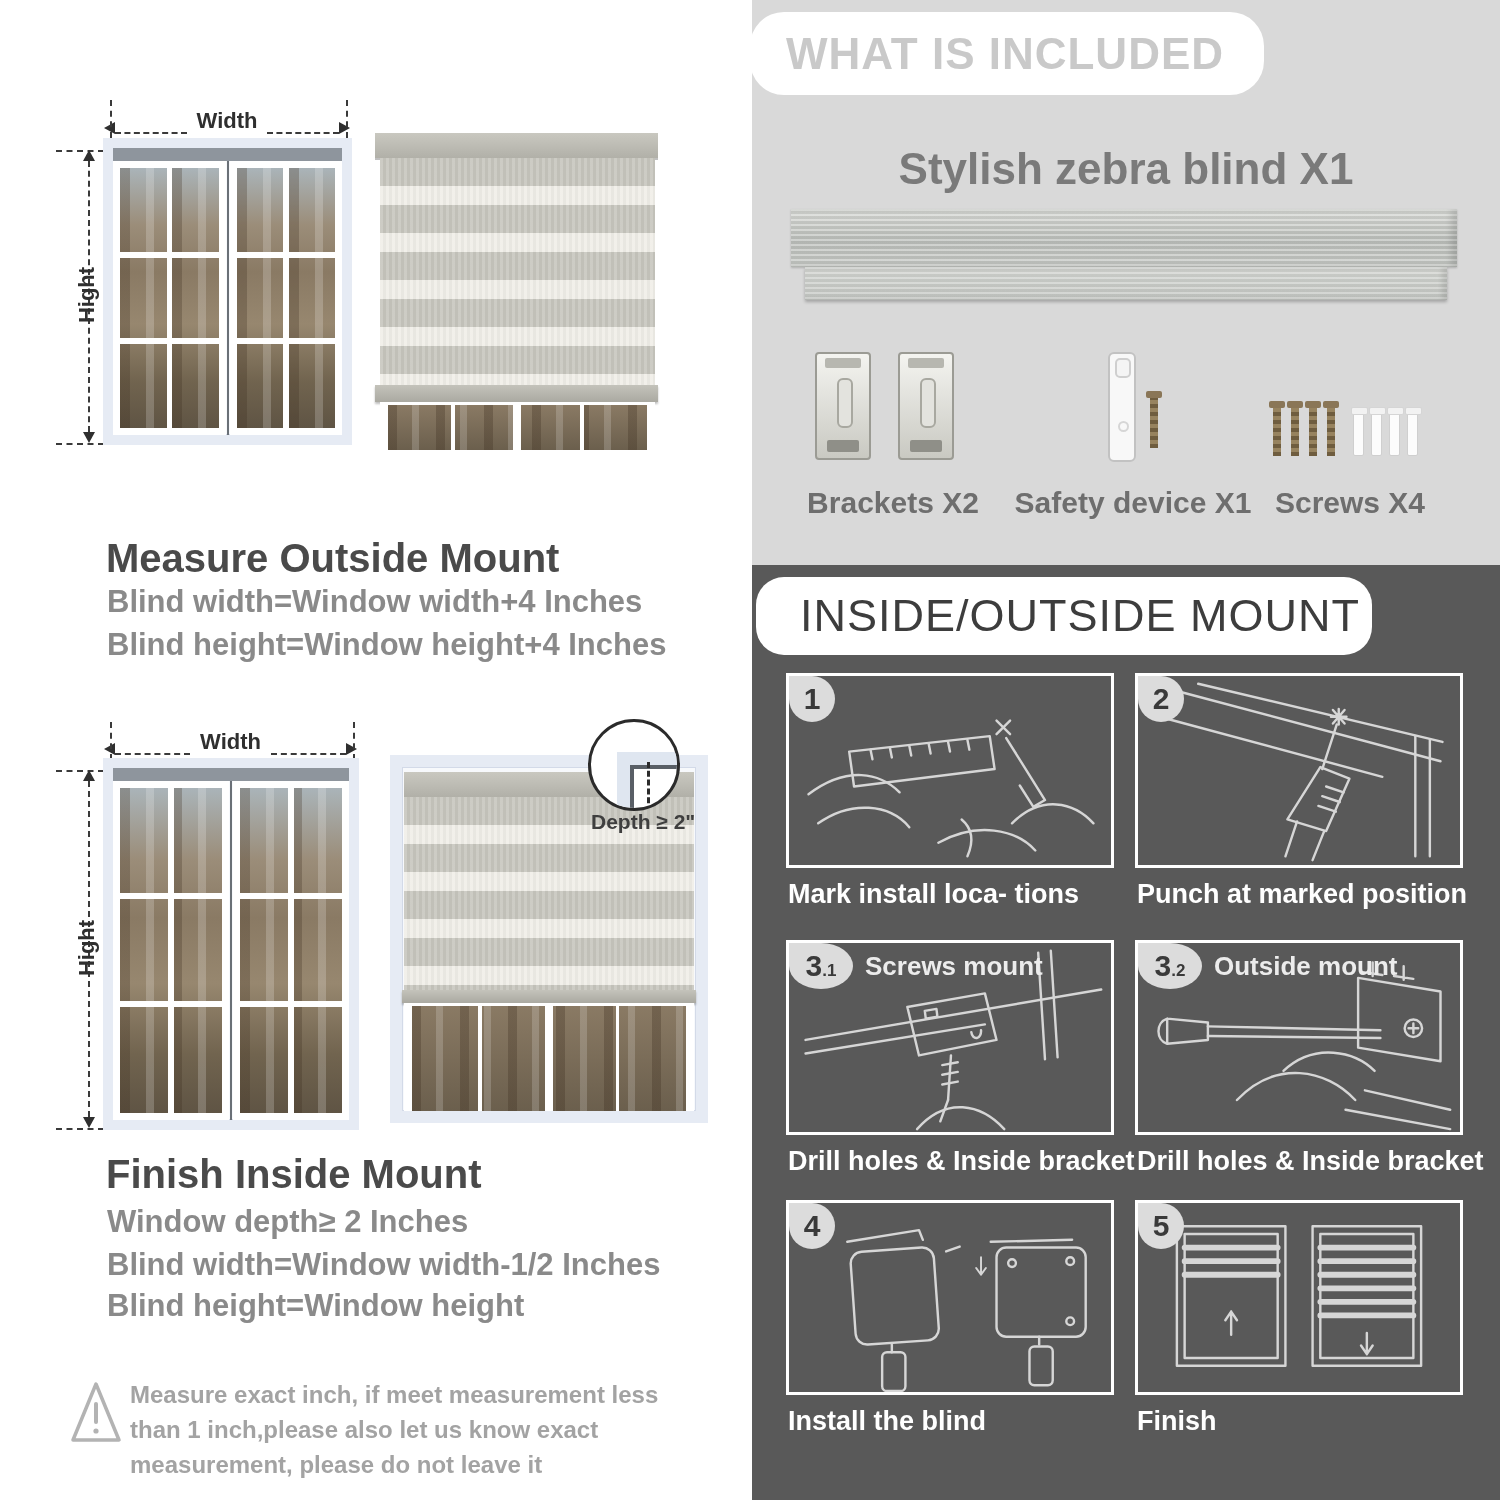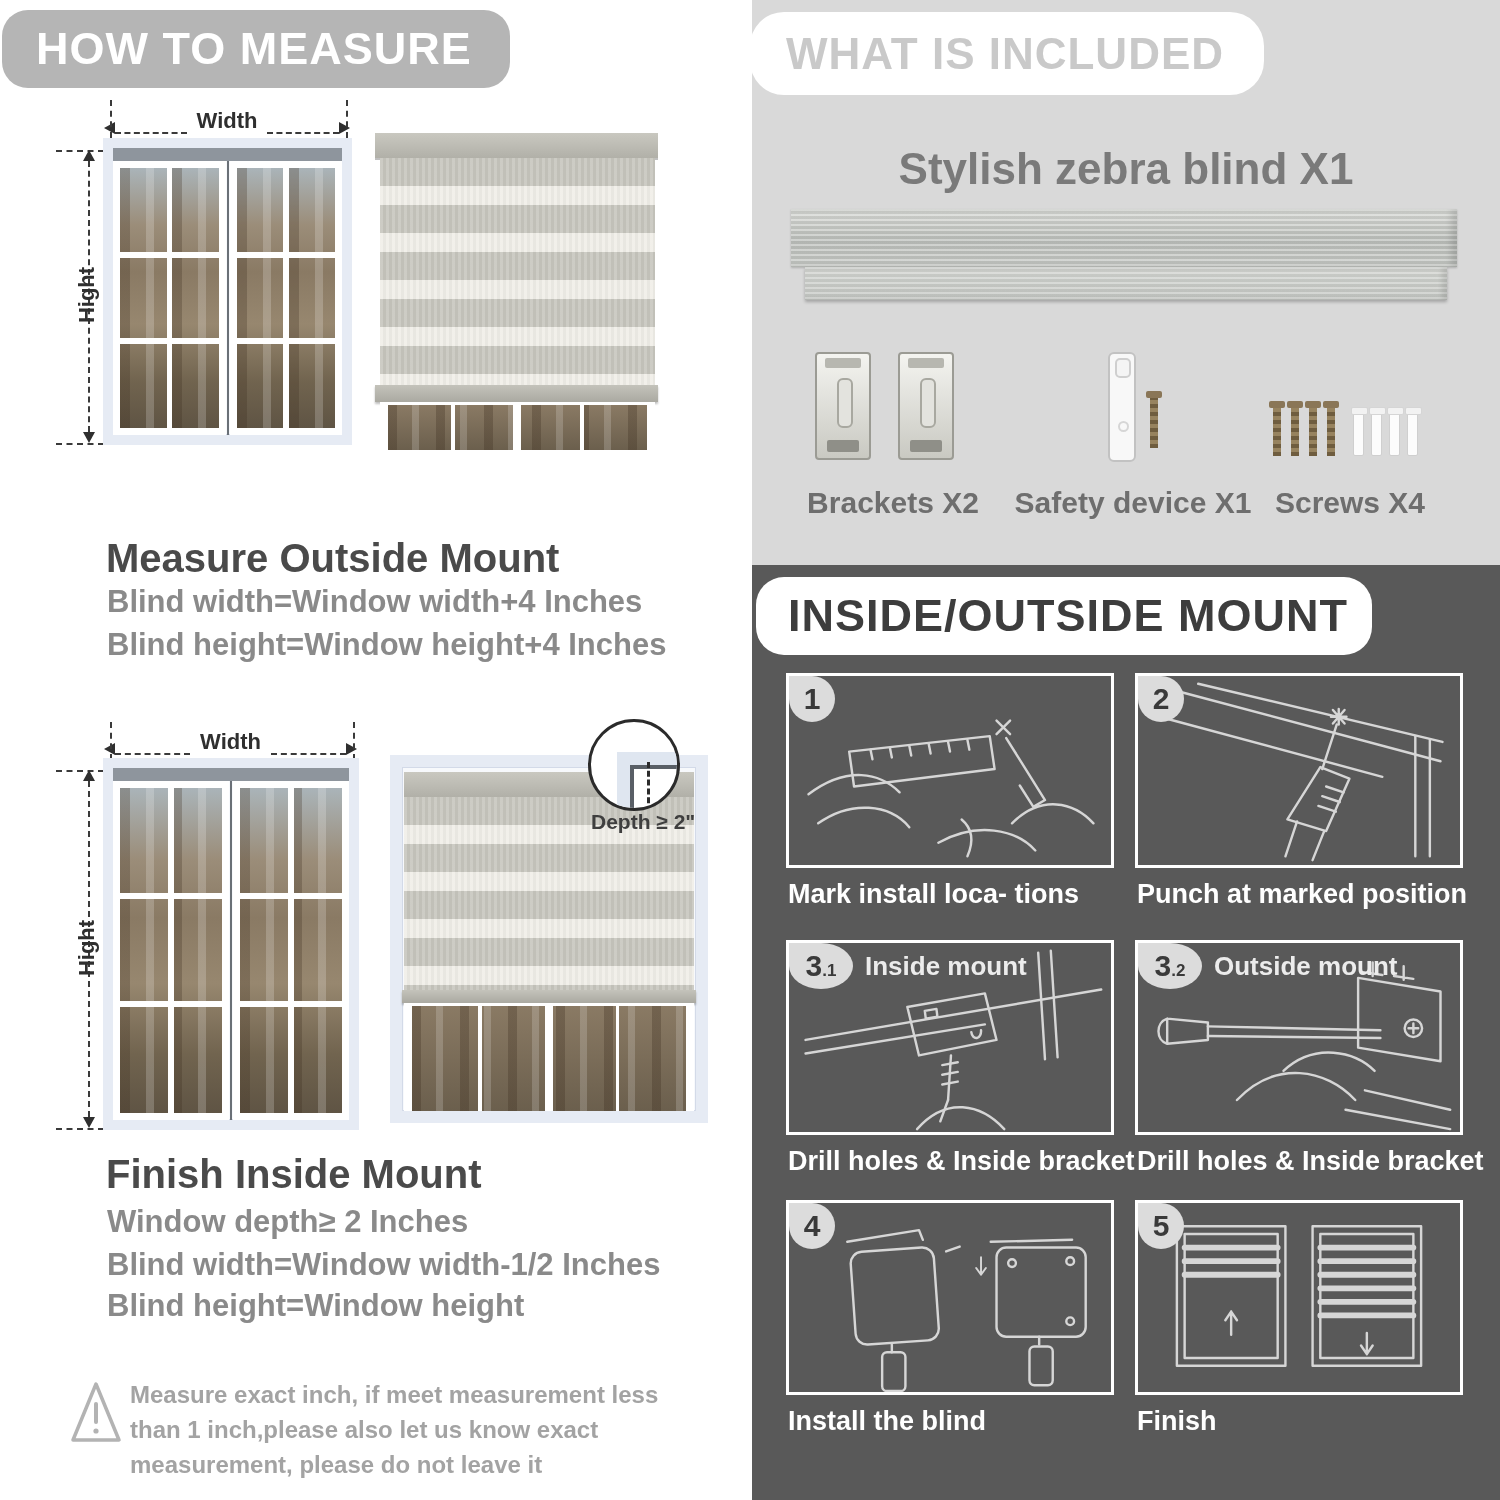--- a/index.html
+++ b/index.html
@@ -94,38 +94,37 @@
   .safety::after{content:"";position:absolute;left:8px;bottom:28px;width:7px;height:7px;border:2px solid #d6d6d6;border-radius:50%;}
   .screw{position:absolute;width:8px;background:repeating-linear-gradient(0deg,#6f5d3f 0 4px,#97835f 4px 8px);}
   .screw::before{content:"";position:absolute;left:-4px;top:-7px;width:16px;height:7px;background:#8a7657;border-radius:2px;}
   .anchor{position:absolute;width:11px;background:rgba(255,255,255,.9);border:1px solid #cfcfcf;border-radius:2px;box-sizing:border-box;}
   .anchor::before{content:"";position:absolute;left:-3px;top:-6px;width:15px;height:6px;background:#f2f2f2;border:1px solid #d5d5d5;border-radius:2px;}
   .item-label{position:absolute;top:486px;transform:translateX(-50%);font-size:30px;font-weight:bold;color:#6e6e6e;white-space:nowrap;}
 
   
   .sec-mount{position:absolute;left:752px;top:565px;width:748px;height:935px;background:#595959;}
   .badge-mount{position:absolute;left:4px;top:12px;width:616px;height:78px;background:#ffffff;
-    border-radius:28px;color:#3d3d3d;font-size:45px;font-weight:bold;line-height:78px;
-    padding-left:32px;letter-spacing:1px;box-sizing:border-box;}
+    border-radius:28px;color:#3d3d3d;font-size:45px;font-weight:normal;line-height:78px;
+    padding-left:44px;letter-spacing:1px;box-sizing:border-box;}
   .panel{position:absolute;width:328px;height:195px;border:3px solid #ffffff;box-sizing:border-box;background:#595959;}
   .pcap{position:absolute;font-size:27px;font-weight:bold;color:#ffffff;white-space:nowrap;}
   .numbadge{position:absolute;left:0;top:0;min-width:46px;height:46px;border-radius:0 50% 50% 50%;
     background:#dcdcdc;color:#3a3a3a;font-weight:bold;display:flex;align-items:center;justify-content:center;
     font-size:30px;padding:0 6px;box-sizing:border-box;}
   .numbadge .sub{font-size:17px;margin-top:10px;}
   .ptitle{position:absolute;left:62px;top:8px;font-size:26px;font-weight:bold;color:#ececec;white-space:nowrap;}
   .panel svg{position:absolute;left:0;top:0;}
   .lineart{stroke:#d6d6d6;stroke-width:2.5;fill:none;stroke-linecap:round;stroke-linejoin:round;}
 </style>
 </head>
 <body>
 
 <div class="canvas">
 
-  <div class="badge-left">HOW TO MEASURE</div>
 
   <div class="harrow" style="left:104px;top:110px;width:246px;">
     <span class="ah left"></span>
     <span class="seg"></span>
     <span class="lbl">Width</span>
     <span class="seg"></span>
     <span class="ah right"></span>
   </div>
   <div class="guide-v" style="left:110px;top:100px;height:38px;"></div>
   <div class="guide-v" style="left:346px;top:100px;height:38px;"></div>
@@ -297,21 +296,21 @@
           <path d="M165 116 l-3 46"></path>
           <path d="M156 126 l16 -3 M156 136 l16 -3 M156 146 l16 -3"></path>
           <path d="M162 162 l-8 22"></path>
           <path d="M130 192 C160 158 196 166 220 192"></path>
         </g>
       </svg>
       <div class="numbadge" style="min-width:64px;border-radius:0 50% 50% 50%;">
           <span>3</span>
           <span class="sub">.1</span>
         </div>
-      <div class="ptitle" style="left:76px;">Inside mount</div>
+      <div class="ptitle" style="left:76px;">Screws mount</div>
     </div>
     <div class="pcap" style="left:36px;top:581px;">Drill holes &amp;  Inside bracket</div>
 
     <div class="panel" style="left:383px;top:375px;">
       <svg width="322" height="189" viewBox="0 0 328 195">
         <g class="lineart">
           <path d="M225 36 L310 50 L310 122 L225 108 Z"></path>
           <path d="M230 30 l20 3 M262 34 l20 3 M240 20 l0 14 M272 24 l0 14"></path>
           <circle cx="282" cy="88" r="9"></circle>
           <path d="M277 88 l10 0 M282 83 l0 10"></path>

